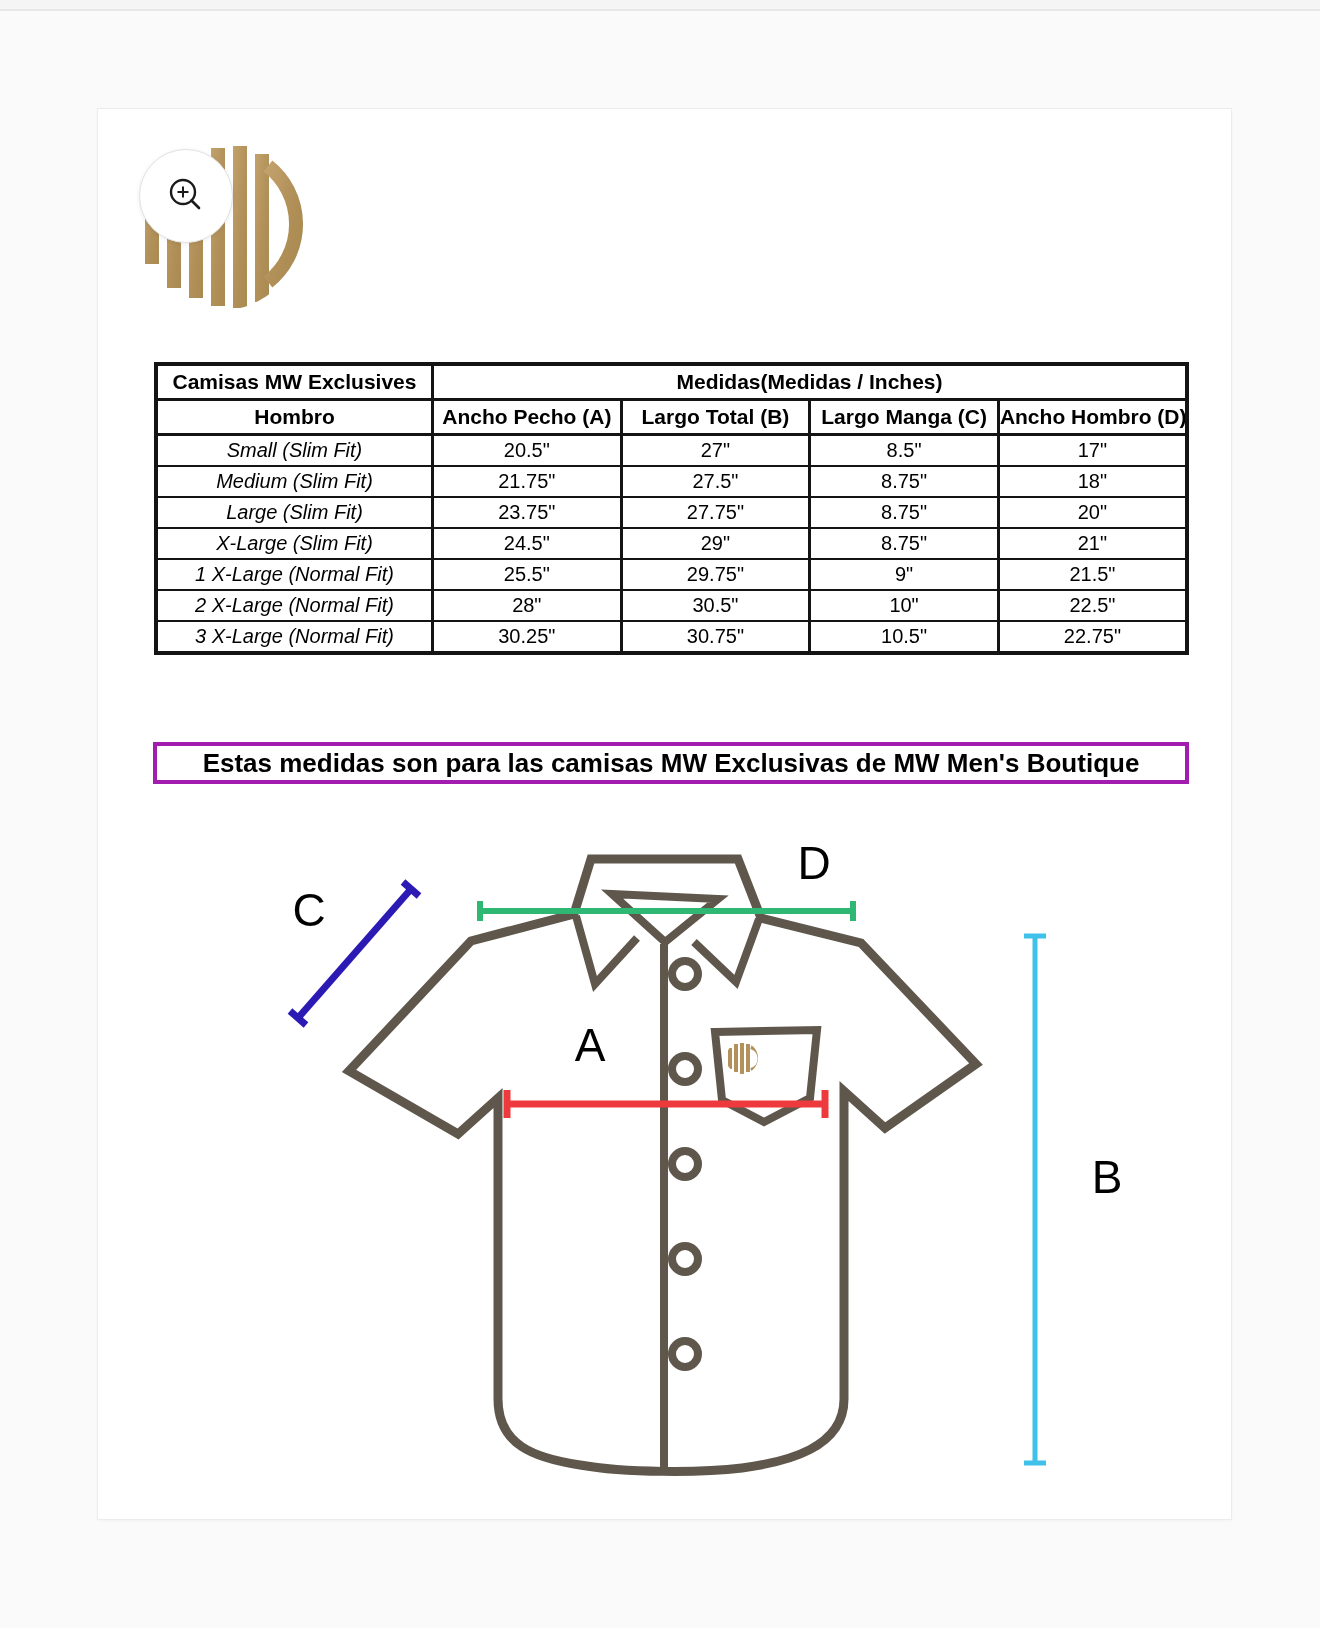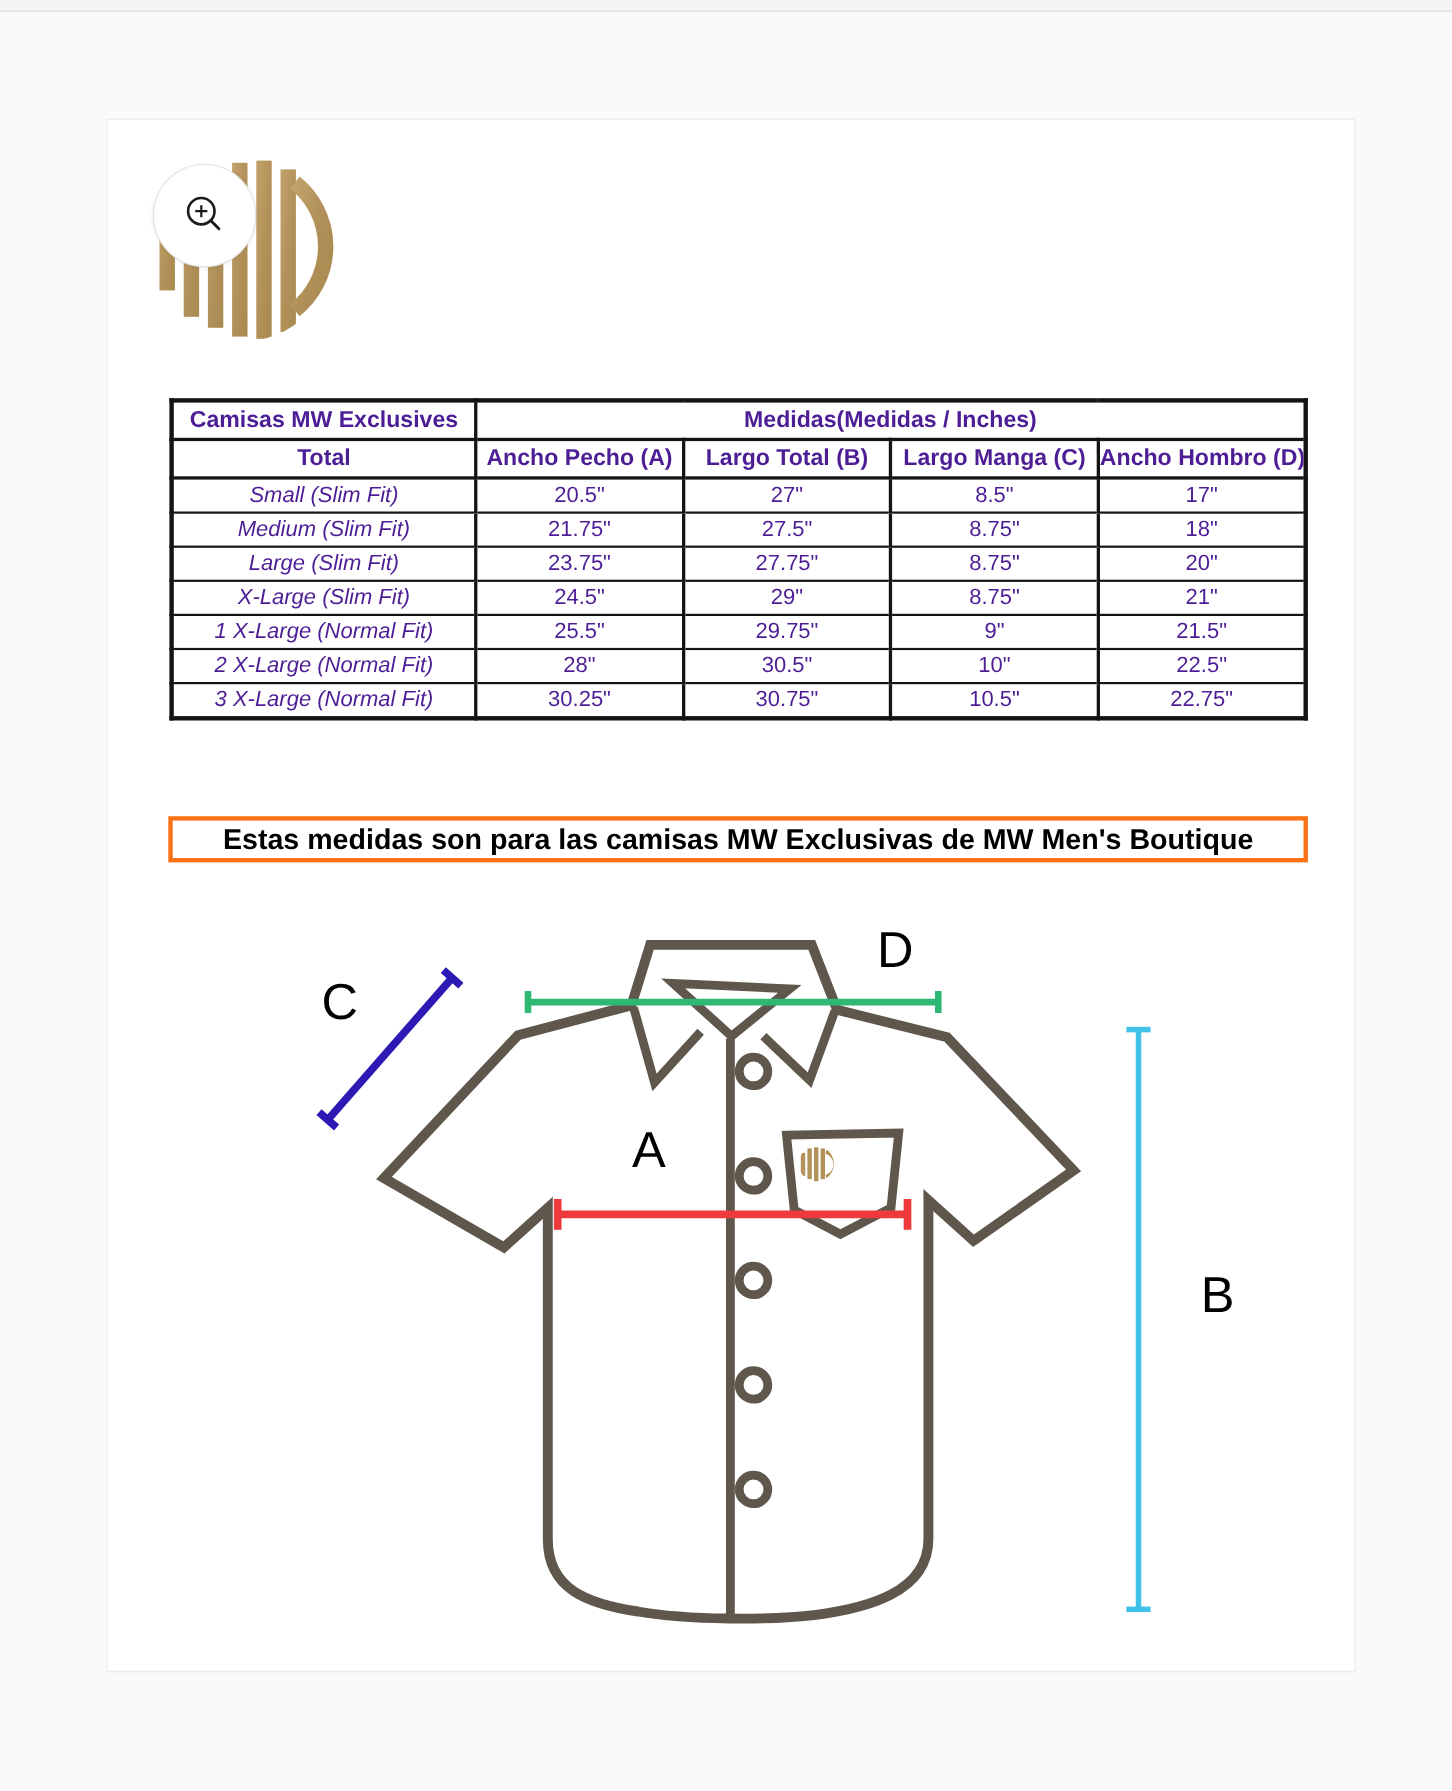--- a/index.html
+++ b/index.html
@@ -24,35 +24,35 @@
   .zoom-btn{
     position:absolute;left:41px;top:40px;width:94px;height:94px;border-radius:50%;
     background:#ffffff;border:1px solid #e2e2e2;cursor:pointer;
     box-shadow:0 1px 4px rgba(0,0,0,0.08);
     display:flex;align-items:center;justify-content:center;padding:0;
   }
   
   .size-table-wrap{position:absolute;left:56px;top:253px;}
   table.size-table{
     border-collapse:collapse;table-layout:fixed;width:1035px;
-    border:4px solid #141414;color:#4c1d95;
+    border:4px solid #141414;color:#000000;
   }
   table.size-table td{
     border:3px solid #141414;text-align:center;vertical-align:middle;
     padding:0;overflow:hidden;white-space:nowrap;
   }
   table.size-table tr.h1 td{height:32px;font-weight:bold;font-size:21px;}
   table.size-table tr.h2 td{height:32px;font-weight:bold;font-size:21px;}
   table.size-table tr.dr td{height:29px;font-size:20px;border-top-width:2px;border-bottom-width:2px;margin-top:24px;}
   table.size-table tr.dr td.size-cell{font-style:italic;}
   .col-size{width:273px;}.col-a{width:179px;}.col-b{width:182px;}.col-c{width:192px;}.col-d{width:193px;}
   
   .note-banner{
     position:absolute;left:55px;top:633px;width:1036px;height:42px;box-sizing:border-box;
-    border:4px solid #f97316;background:#fff;
+    border:4px solid #a21caf;background:#fff;
     display:flex;align-items:center;justify-content:center;
     font-weight:bold;font-size:26px;color:#000;
   }
   
   .diagram{position:absolute;left:140px;top:690px;width:960px;height:720px;}
   .shirt-stroke{fill:#ffffff;stroke:#5f574c;stroke-width:9;stroke-linejoin:miter;}
   .shirt-line{fill:none;stroke:#5f574c;stroke-width:8;stroke-linejoin:miter;}
   .btn-ring{fill:#ffffff;stroke:#5f574c;stroke-width:8;}
   .m-label{font-family:"Liberation Sans",sans-serif;font-size:46px;fill:#000;}
   .ln-a{stroke:#ee3a3c;stroke-width:7;}
@@ -101,21 +101,21 @@
   </button>
 
   <div class="size-table-wrap">
     <table class="size-table">
       <tbody>
           <tr class="h1">
         <td class="col-size">Camisas MW Exclusives</td>
         <td colspan="4">Medidas(Medidas / Inches)</td>
       </tr>
       <tr class="h2">
-        <td class="col-size">Total</td>
+        <td class="col-size">Hombro</td>
         <td class="col-a">Ancho Pecho (A)</td>
         <td class="col-b">Largo Total (B)</td>
         <td class="col-c">Largo Manga (C)</td>
         <td class="col-d">Ancho Hombro (D)</td>
       </tr>
       <tr class="dr">
         <td class="size-cell">Small (Slim Fit)</td>
         <td>20.5"</td>
         <td>27"</td>
         <td>8.5"</td>

